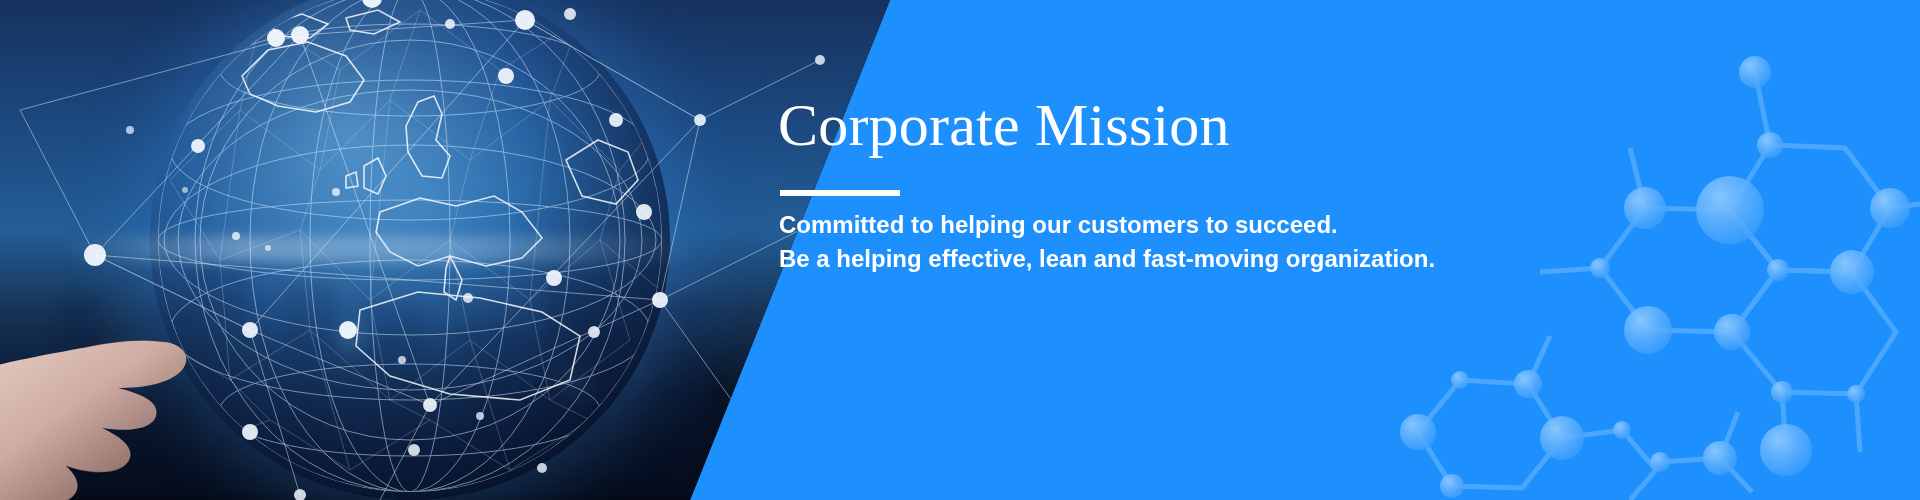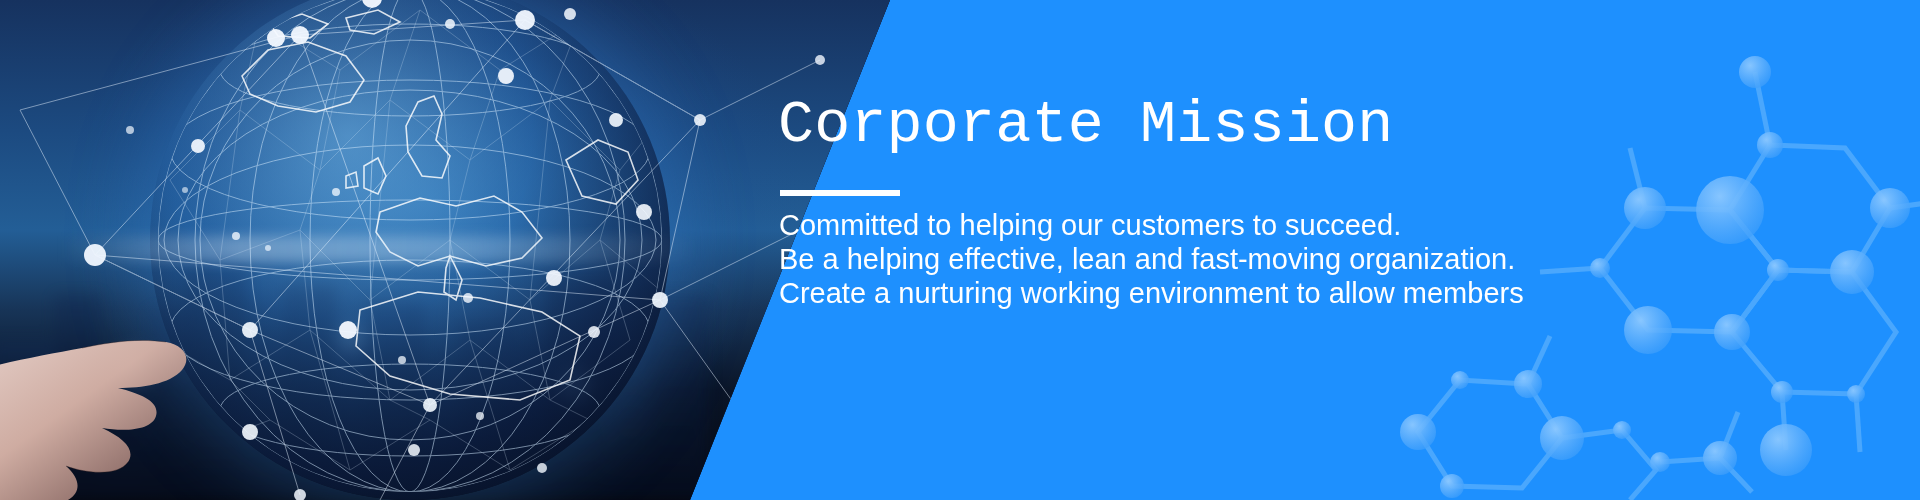--- a/index.html
+++ b/index.html
@@ -78,44 +78,44 @@
   
   .content{
     position:absolute;
     left:778px; top:0;
     width:900px; height:500px;
   }
   .title{
     position:absolute;
     left:0; top:94px;
     margin:0;
-    font-family:Liberation Mono, monospace;
+    font-family:Liberation Serif, serif;
     font-size:60px;
     font-weight:400;
     line-height:1.05;
     letter-spacing:.2px;
     color:#ffffff;
     white-space:nowrap;
   }
   .divider{
     position:absolute;
     left:2px; top:190px;
     width:120px; height:6px;
     background:#ffffff;
   }
   .body-lines{
     position:absolute;
     left:1px; top:208px;
     margin:0;
   }
   .body-line{
     font-family:"Liberation Sans",sans-serif;
-    font-size:29px;
+    font-size:24px;
     line-height:34px;
-    font-weight:400;
+    font-weight:700;
     color:#ffffff;
     white-space:pre;
   }
 </style>
 </head>
 <body>
 
 <div class="banner">
 
   <div class="brand-panel"></div>
@@ -324,17 +324,16 @@
       </g>
     </svg>
   </div>
 
   <div class="content">
     <h1 class="title">Corporate Mission</h1>
     <div class="divider"></div>
     <div class="body-lines">
       <div class="body-line">Committed to helping our customers to succeed.</div>
       <div class="body-line">Be a helping effective, lean and fast-moving organization.</div>
-      <div class="body-line">Create a nurturing working environment to allow members</div>
     </div>
   </div>
 
 </div>
 
 </body></html>

